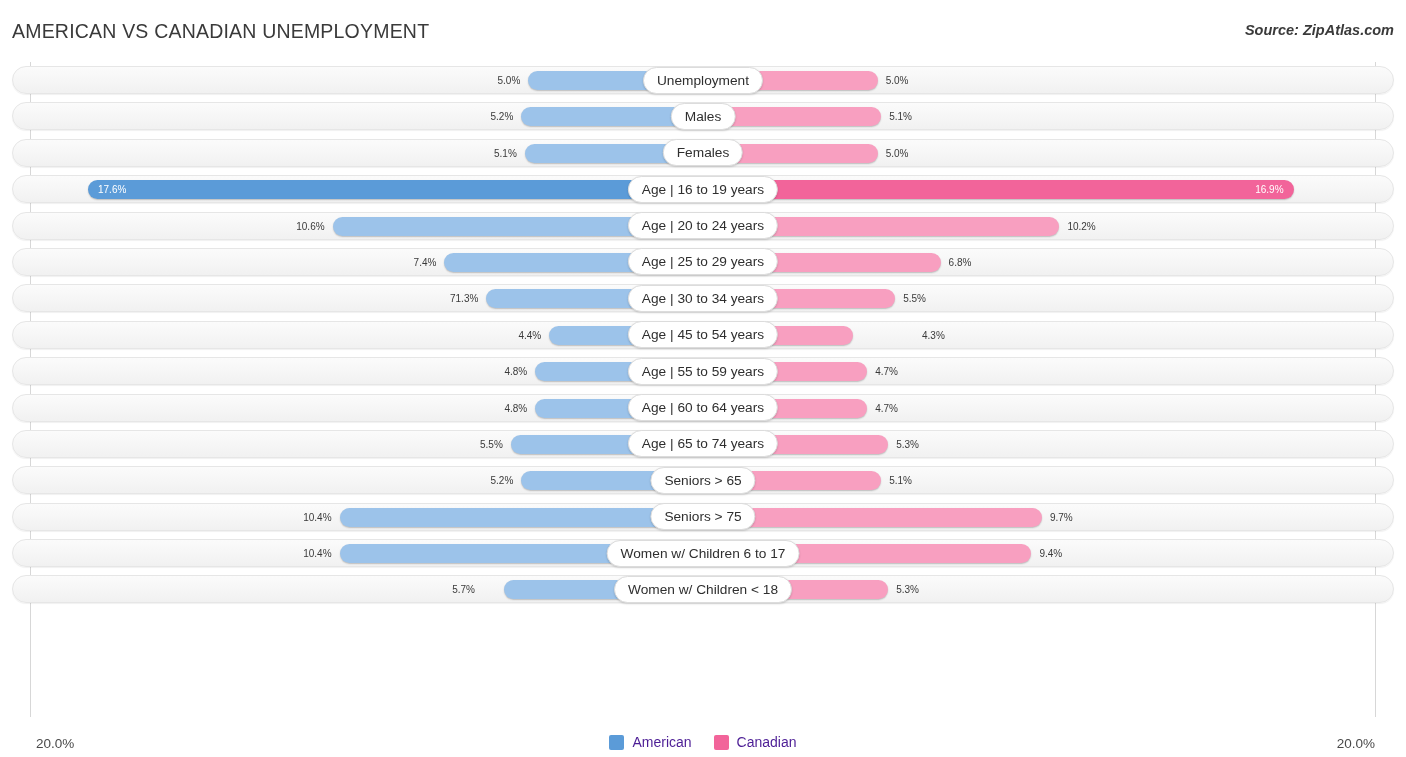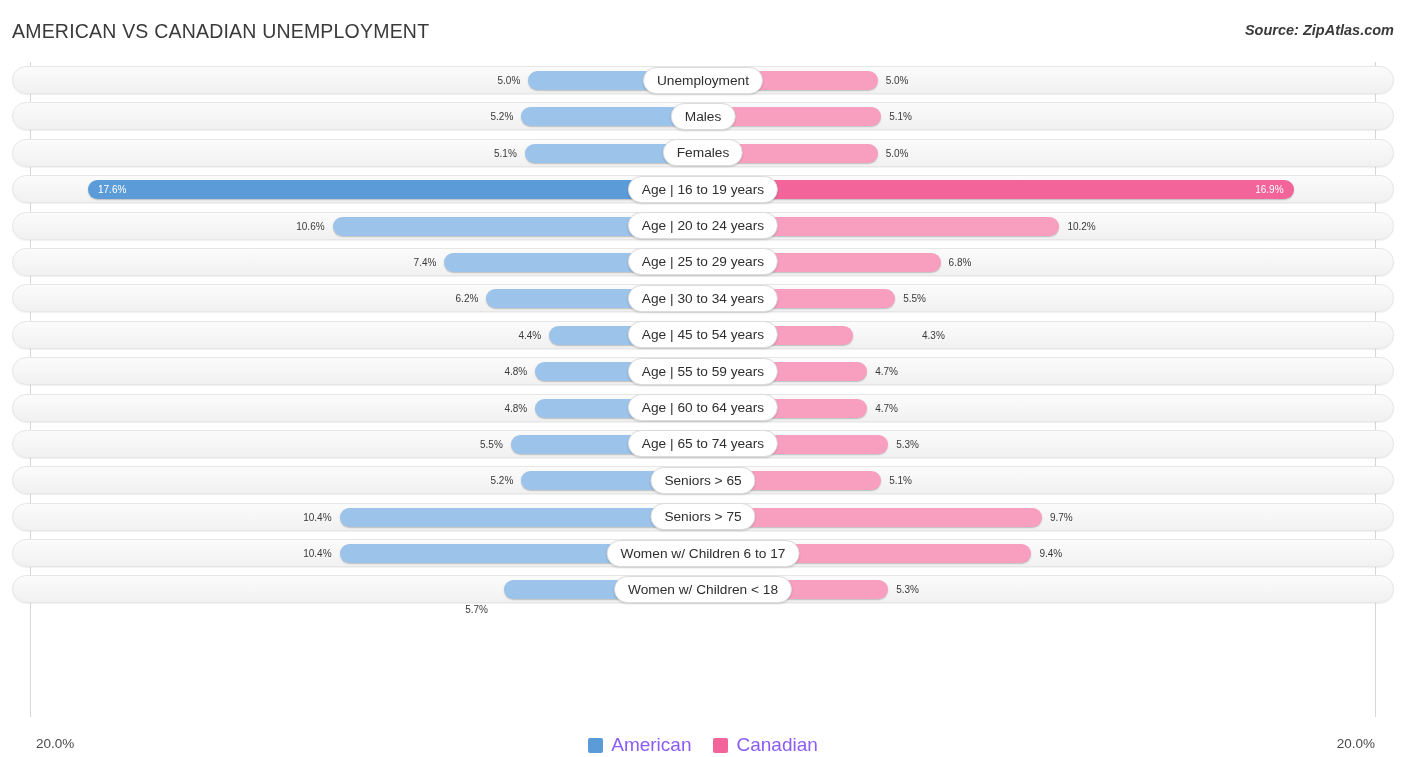--- a/index.html
+++ b/index.html
@@ -154,22 +154,22 @@
   .legend-item {
     display: flex;
     align-items: center;
     gap: 8px;
   }
   .legend-swatch {
     width: 15px; height: 15px;
     border-radius: 2px;
   }
   .legend-text {
-    font-size: 19px;
-    color: #8b5cf6;
+    font-size: 14px;
+    color: #4c1d95;
     white-space: nowrap;
   }
 </style>
 </head>
 <body>
 
 <div id="page">
 
   <div id="header">
     <div id="chart-title">AMERICAN VS CANADIAN UNEMPLOYMENT</div>
@@ -224,21 +224,21 @@
           <div class="track"></div>
           <div class="bar bar-left" style="left: 444.42px; width: 258.58px;"></div>
           <div class="val val-left" style="left: 358.42px; width: 78px;">7.4%</div>
           <div class="bar bar-right" style="left: 703px; width: 237.614px;"></div>
           <div class="val val-right" style="left: 948.614px; width: 80px;">6.8%</div>
           <div class="pill">Age | 25 to 29 years</div>
         </div>
         <div class="row">
           <div class="track"></div>
           <div class="bar bar-left" style="left: 486.352px; width: 216.648px;"></div>
-          <div class="val val-left" style="left: 400.352px; width: 78px;">6.2%</div>
+          <div class="val val-left" style="left: 400.352px; width: 78px;">71.3%</div>
           <div class="bar bar-right" style="left: 703px; width: 192.187px;"></div>
           <div class="val val-right" style="left: 903.188px; width: 80px;">5.5%</div>
           <div class="pill">Age | 30 to 34 years</div>
         </div>
         <div class="row">
           <div class="track"></div>
           <div class="bar bar-left" style="left: 549.25px; width: 153.75px;"></div>
           <div class="val val-left" style="left: 463.25px; width: 78px;">4.4%</div>
           <div class="bar bar-right" style="left: 703px; width: 150.256px;"></div>
           <div class="val val-right" style="left: 894px; width: 80px; margin-left: 28px;">4.3%</div>
@@ -288,21 +288,21 @@
           <div class="track"></div>
           <div class="bar bar-left" style="left: 339.591px; width: 363.409px;"></div>
           <div class="val val-left" style="left: 253.591px; width: 78px;">10.4%</div>
           <div class="bar bar-right" style="left: 703px; width: 328.466px;"></div>
           <div class="val val-right" style="left: 1039.47px; width: 80px;">9.4%</div>
           <div class="pill">Women w/ Children 6 to 17</div>
         </div>
         <div class="row">
           <div class="track"></div>
           <div class="bar bar-left" style="left: 503.824px; width: 199.176px;"></div>
-          <div class="val val-left" style="left: 410px; width: 78px; margin-top: 20px;">5.7%</div>
+          <div class="val val-left" style="left: 397px; width: 78px;">5.7%</div>
           <div class="bar bar-right" style="left: 703px; width: 185.199px;"></div>
           <div class="val val-right" style="left: 896.199px; width: 80px;">5.3%</div>
           <div class="pill">Women w/ Children &lt; 18</div>
         </div>
       </div>
   </div>
 
   <div id="footer">
     <div class="axis-tick" id="tick-left">20.0%</div>
     <div class="axis-tick" id="tick-right">20.0%</div>

